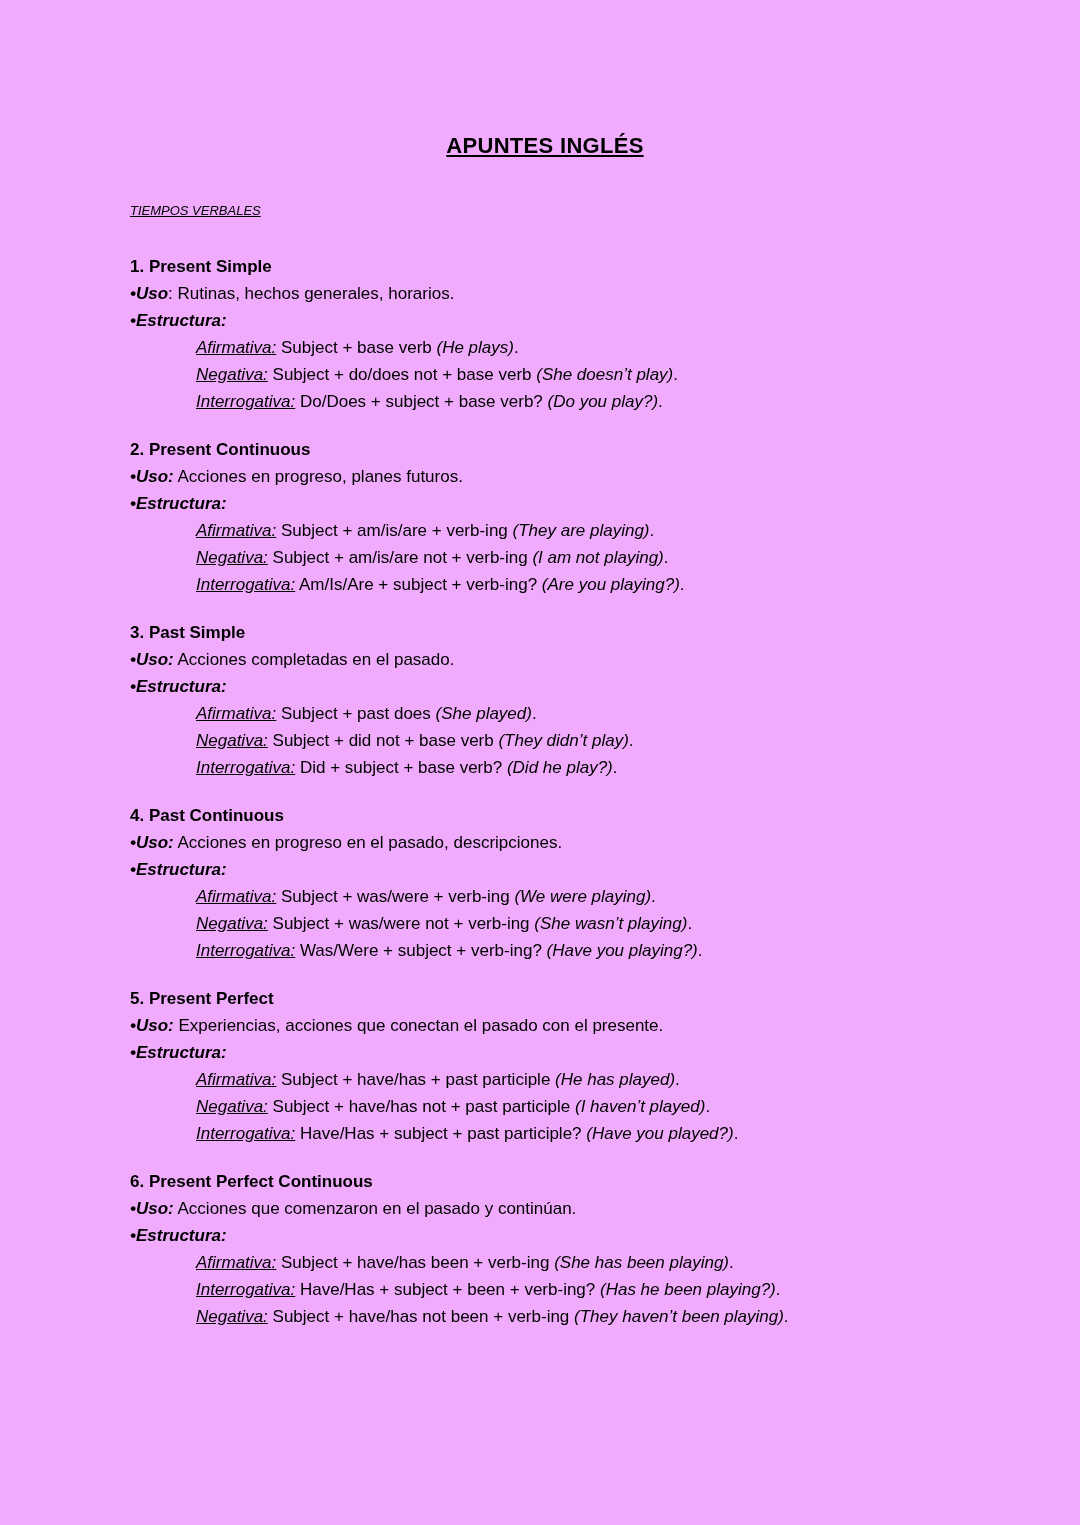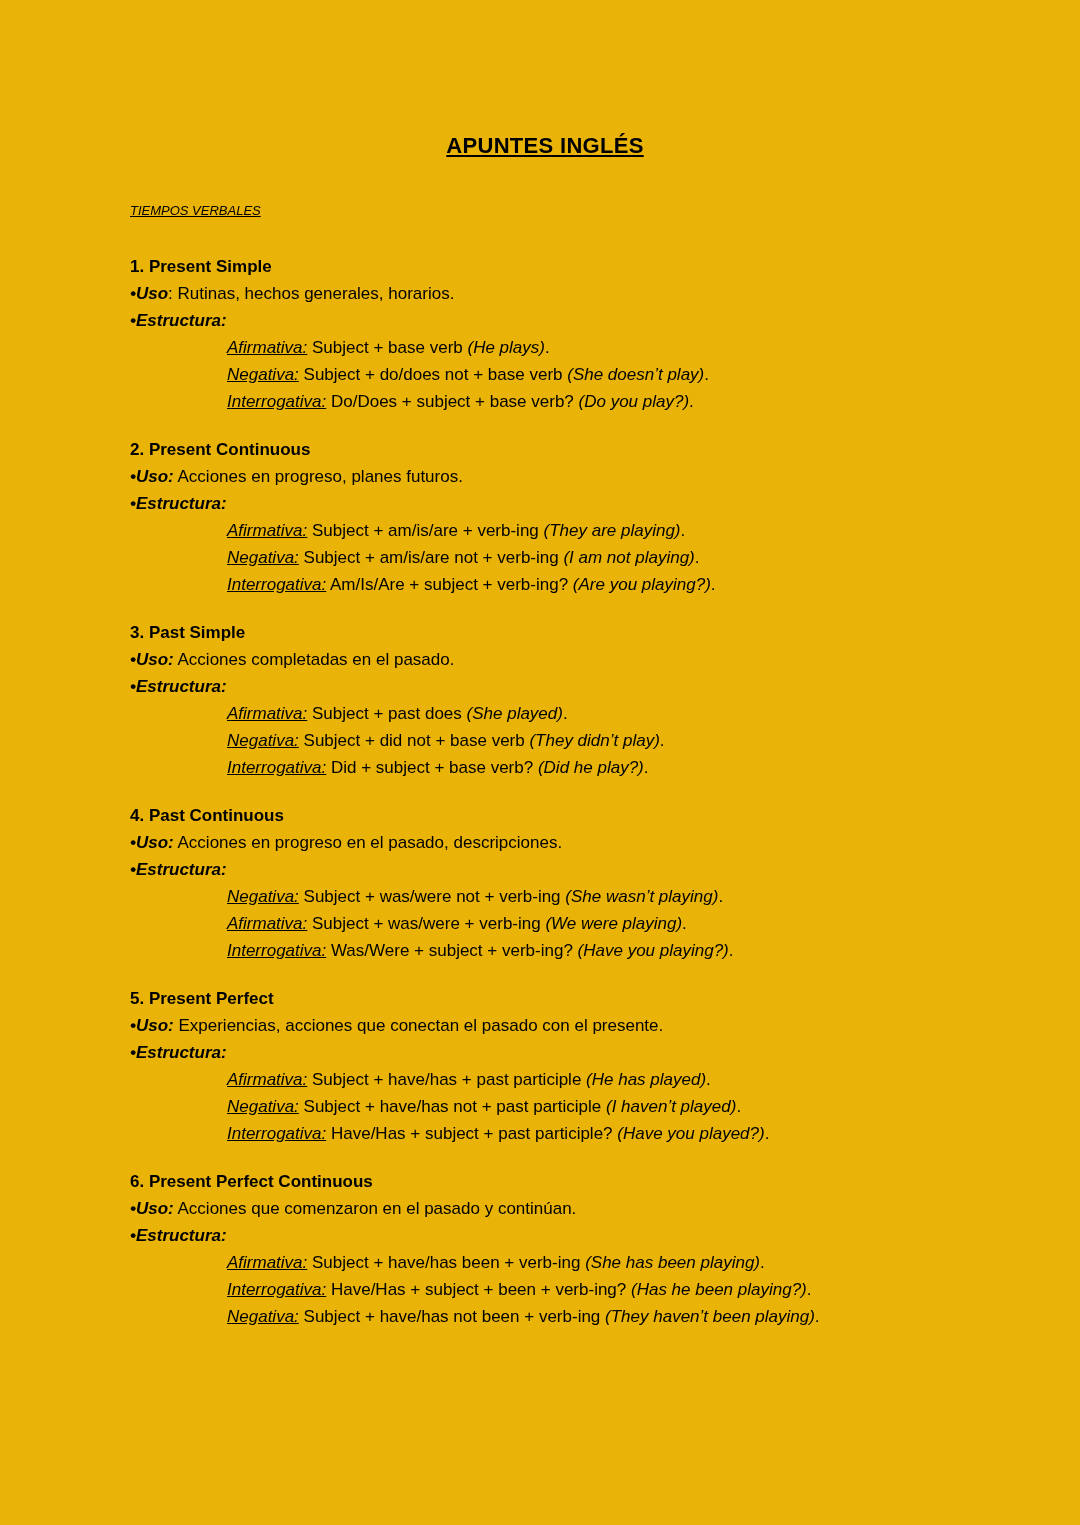--- a/index.html
+++ b/index.html
@@ -2,21 +2,21 @@
 <html><head>
 <meta charset="utf-8">
 <style>
   * { margin: 0; padding: 0; box-sizing: border-box; }
   html, body { background: #ffffff; }
   body { font-family: "Liberation Sans", sans-serif; color: #000000; }
 
   .page {
     width: 1080px;
     height: 1525px;
-    background: #eab308;
+    background: #f0abfc;
     padding: 131px 120px 0 130px;
     font-size: 17px;
     line-height: 27px;
     overflow: hidden;
   }
 
   .title {
     text-align: center;
     font-size: 22px;
     line-height: 30px;
@@ -34,21 +34,21 @@
     text-decoration: underline;
     margin-bottom: 29px;
   }
 
   .tense { margin-bottom: 21px; }
 
   .tense-title { font-weight: bold; }
 
   .label-bi { font-weight: bold; font-style: italic; }
 
-  .form-line { margin-left: 97px; }
+  .form-line { margin-left: 66px; }
 
   .form-label { font-style: italic; text-decoration: underline; }
 
   .example { font-style: italic; }
 </style>
 </head>
 <body>
 
 <div class="page">
 
@@ -80,22 +80,22 @@
     <p class="line"><span class="label-bi">•Estructura:</span></p>
     <p class="form-line"><span class="form-label">Afirmativa:</span><span> Subject + past does </span><span class="example">(She played)</span><span>.</span></p>
     <p class="form-line"><span class="form-label">Negativa:</span><span> Subject + did not + base verb </span><span class="example">(They didn’t play)</span><span>.</span></p>
     <p class="form-line"><span class="form-label">Interrogativa:</span><span> Did + subject + base verb? </span><span class="example">(Did he play?)</span><span>.</span></p>
   </section>
 
   <section class="tense">
     <p class="tense-title">4. Past Continuous</p>
     <p class="line"><span class="label-bi">•Uso:</span><span> Acciones en progreso en el pasado, descripciones.</span></p>
     <p class="line"><span class="label-bi">•Estructura:</span></p>
+    <p class="form-line"><span class="form-label">Afirmativa:</span><span> Subject + was/were + verb-ing </span><span class="example">(We were playing)</span><span>.</span></p>
     <p class="form-line"><span class="form-label">Negativa:</span><span> Subject + was/were not + verb-ing </span><span class="example">(She wasn’t playing)</span><span>.</span></p>
-    <p class="form-line"><span class="form-label">Afirmativa:</span><span> Subject + was/were + verb-ing </span><span class="example">(We were playing)</span><span>.</span></p>
     <p class="form-line"><span class="form-label">Interrogativa:</span><span> Was/Were + subject + verb-ing? </span><span class="example">(Have you playing?)</span><span>.</span></p>
   </section>
 
   <section class="tense">
     <p class="tense-title">5. Present Perfect</p>
     <p class="line"><span class="label-bi">•Uso:</span><span> Experiencias, acciones que conectan el pasado con el presente.</span></p>
     <p class="line"><span class="label-bi">•Estructura:</span></p>
     <p class="form-line"><span class="form-label">Afirmativa:</span><span> Subject + have/has + past participle </span><span class="example">(He has played)</span><span>.</span></p>
     <p class="form-line"><span class="form-label">Negativa:</span><span> Subject + have/has not + past participle </span><span class="example">(I haven’t played)</span><span>.</span></p>
     <p class="form-line"><span class="form-label">Interrogativa:</span><span> Have/Has + subject + past participle? </span><span class="example">(Have you played?)</span><span>.</span></p>

